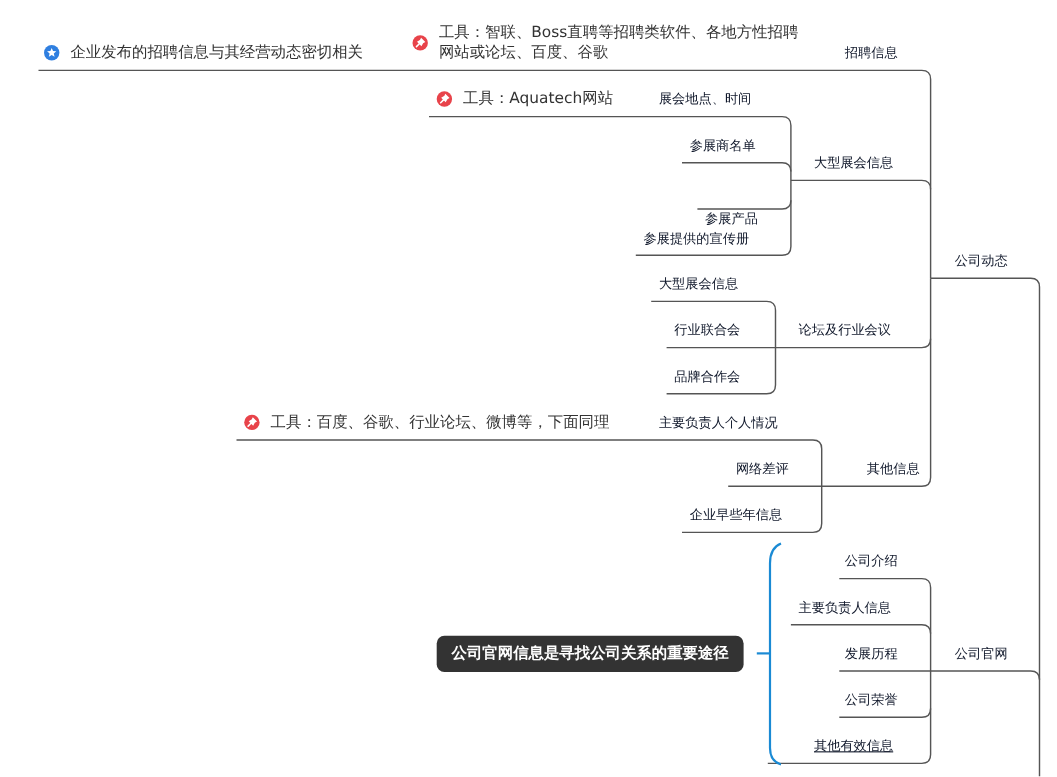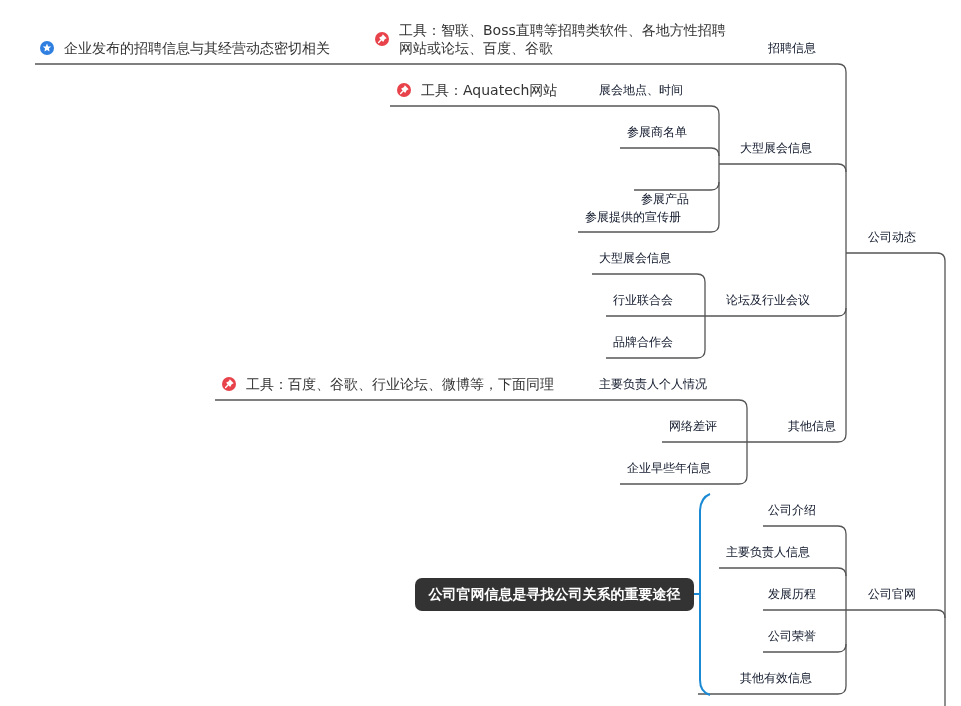--- a/index.html
+++ b/index.html
@@ -5,21 +5,21 @@
   html, body { margin:0; padding:0; background:#ffffff; }
   body { width:961px; height:706px; position:relative; overflow:hidden;
          font-family:"DejaVu Sans","Liberation Sans",sans-serif; color:#333333; }
   #canvas { position:absolute; left:0; top:0; width:961px; height:706px; }
   .lbl { position:absolute; font-size:12px; line-height:18px; white-space:nowrap; color:#0f172a; }
   .note { position:absolute; font-size:14px; line-height:18px; color:#333333; white-space:nowrap; }
   .ico { position:absolute; width:14px; height:14px; border-radius:50%; }
   .ico svg { position:absolute; left:0; top:0; }
   .callout { position:absolute; left:397px; top:578px; width:279px; height:33px;
              background:#333333; border-radius:7px; color:#ffffff; font-weight:bold;
-             font-size:14px; line-height:33px; text-align:center;margin-left:18px; }
+             font-size:14px; line-height:33px; text-align:center; }
 </style>
 </head>
 <body>
 
 <svg id="canvas" width="961" height="706" xmlns="http://www.w3.org/2000/svg">
   <g fill="none" stroke="#555555" stroke-width="1.3">
 
     <path d="M35 64 H838 Q846 64 846 72 V253"></path>
 
     <path d="M719 164 H838 Q846 164 846 172"></path>
@@ -97,16 +97,16 @@
 <span class="note" style="left:246px;top:375px;">工具：百度、谷歌、行业论坛、微博等，下面同理</span>
 <span class="lbl" style="left:599px;top:375px;">主要负责人个人情况</span>
 <span class="lbl" style="left:669px;top:417px;">网络差评</span>
 <span class="lbl" style="left:627px;top:459px;">企业早些年信息</span>
 <span class="lbl" style="left:788px;top:417px;">其他信息</span>
 
 <span class="lbl" style="left:768px;top:501px;">公司介绍</span>
 <span class="lbl" style="left:726px;top:543px;">主要负责人信息</span>
 <span class="lbl" style="left:768px;top:585px;">发展历程</span>
 <span class="lbl" style="left:768px;top:627px;">公司荣誉</span>
-<span class="lbl" style="left:740px;top:669px;">其他有效信息</span>
+<span class="lbl" style="left:740px;top:669px;text-decoration:underline;">其他有效信息</span>
 <span class="lbl" style="left:868px;top:585px;">公司官网</span>
 
 <div class="callout">公司官网信息是寻找公司关系的重要途径</div>
 
 </body></html>

